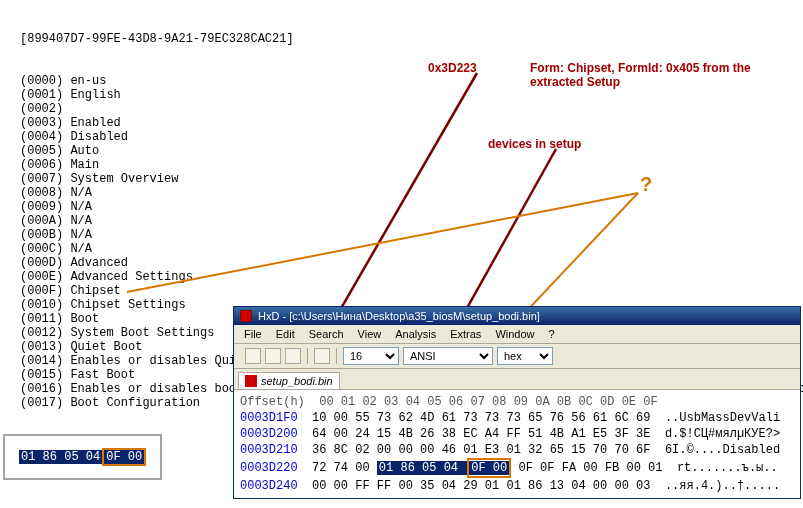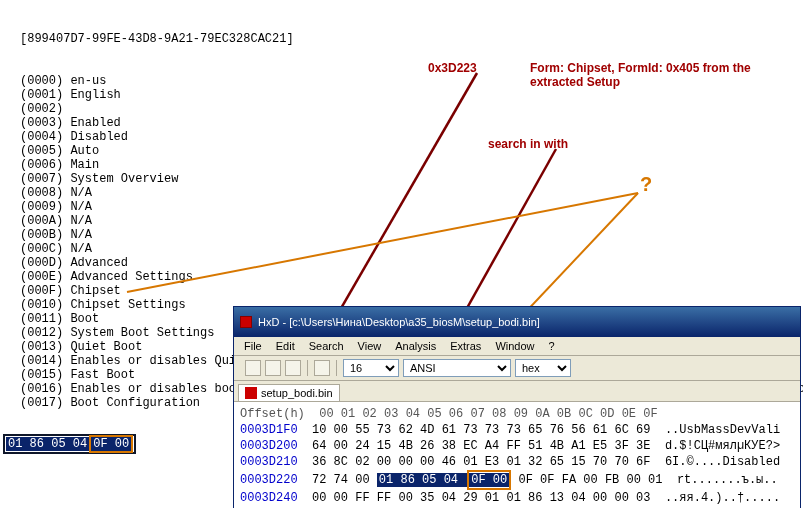--- a/index.html
+++ b/index.html
@@ -1,31 +1,31 @@
 <!DOCTYPE html>
 <html><head>
 <meta charset="utf-8">
 <style>
 * { box-sizing: border-box; margin: 0; padding: 0; }
 body { font-family: "Courier New", monospace; font-size: 12px; background: #fff; width: 803px; height: 508px; overflow: hidden; position: relative; }
 .top-text { padding: 4px 20px; line-height: 14px; white-space: pre; color: #000; background: #fff; }
 .bottom-bar { margin-top: 4px; padding: 2px 3px; }
-.byte-box { display: inline-block; border: 2px solid #0f172a; padding: 1px; }
+.byte-box { display: inline-block; border: 2px solid #a3a3a3; padding: 14px; }
 .byte-highlight { background: #0a246a; color: #fff; padding: 0 2px; }
 .hxd-window { position: absolute; left: 233px; top: 306px; width: 568px; border: 1px solid #0a246a; background: #ece9d8; font-family: Tahoma, sans-serif; font-size: 11px; }
-.hxd-title { background: linear-gradient(#3a6ea5,#0a246a); color: #fff; padding: 2px 6px; display: flex; align-items: center; gap: 6px; height: 30px; }
+.hxd-title { background: linear-gradient(#3a6ea5,#0a246a); color: #fff; padding: 2px 6px; display: flex; align-items: center; gap: 6px; height: 18px; }
 .hxd-title-icon { width: 12px; height: 12px; background: #c00; border: 1px solid #800; }
 .hxd-menu { background: #ece9d8; padding: 2px 4px; border-bottom: 1px solid #aca899; display: flex; gap: 2px; }
 .hxd-menu span { padding: 1px 6px; cursor: default; }
 .hxd-toolbar { background: #ece9d8; padding: 3px 11px; border-bottom: 1px solid #aca899; display: flex; align-items: center; gap: 4px; }
 .tb-btn { width: 16px; height: 16px; border: 1px solid #aca899; background: #f5f4ea; }
 .tb-sep { width: 1px; height: 16px; background: #aca899; margin: 0 2px; }
 .tb-select { height: 18px; border: 1px solid #7f9db9; background: #fff; font-size: 11px; padding: 0 2px; }
 .hxd-tab { background: #ece9d8; padding: 3px 4px 0 4px; border-bottom: 1px solid #aca899; }
-.hxd-tab-inner { display: inline-flex; align-items: center; gap: 4px; background: #fff; border: 1px solid #aca899; border-bottom: none; padding: 2px 6px; }
+.hxd-tab-inner { display: inline-flex; align-items: center; gap: 4px; background: #fff; border: 1px solid #aca899; border-bottom: none; padding: 2px 6px; font-style: italic; }
 .tab-icon { width: 12px; height: 12px; background: #c00; }
 .hex-area { background: #fff; font-family: "Courier New", monospace; font-size: 12px; padding: 4px 6px; line-height: 16px; }
 .hex-header { color: #555; white-space: pre; }
 .hex-row { white-space: pre; }
 .offset { color: #0000cc; }
 .hexdata { color: #000; }
 .ascii { color: #000; }
 .annotation { position: absolute; font-family: Tahoma, sans-serif; font-weight: bold; font-size: 12px; }
 .anno-red { color: #a00000; }
 .anno-orange { color: #d77700; font-size: 20px; }
@@ -39,21 +39,21 @@
   <div>[899407D7-99FE-43D8-9A21-79EC328CAC21]</div>
   <div id="setup-lines"><div>(0000) en-us</div><div>(0001) English</div><div>(0002)</div><div>(0003) Enabled</div><div>(0004) Disabled</div><div>(0005) Auto</div><div>(0006) Main</div><div>(0007) System Overview</div><div>(0008) N/A</div><div>(0009) N/A</div><div>(000A) N/A</div><div>(000B) N/A</div><div>(000C) N/A</div><div>(000D) Advanced</div><div>(000E) Advanced Settings</div><div>(000F) Chipset</div><div>(0010) Chipset Settings</div><div>(0011) Boot</div><div>(0012) System Boot Settings</div><div>(0013) Quiet Boot</div><div>(0014) Enables or disables Quiet Boot option</div><div>(0015) Fast Boot</div><div>(0016) Enables or disables boot with initialization of a minimal set of devices required to launch active boot option. Has no effect for BBS boot options.</div><div>(0017) Boot Configuration</div></div>
 </div>
 
 <div class="bottom-bar">
   <span class="byte-box"><span class="byte-highlight">01 86 05 04</span><span class="byte-highlight" style="border:2px solid #d77700;">0F 00</span></span>
 </div>
 
 <div class="annotation anno-red" style="left:428px; top:61px;">0x3D223</div>
 <div class="annotation anno-red" style="left:530px; top:61px; width:260px;">Form: Chipset, FormId: 0x405 from the extracted Setup</div>
-<div class="annotation anno-red" style="left:488px; top:137px;">search in with</div>
+<div class="annotation anno-red" style="left:488px; top:137px;">devices in setup</div>
 <div class="annotation anno-orange" style="left:640px; top:173px;">?</div>
 
 <svg class="overlay" width="803" height="508">
   <line x1="477" y1="73" x2="273" y2="426" stroke="#7a0000" stroke-width="2.5"></line>
   <line x1="556" y1="149" x2="401" y2="426" stroke="#7a0000" stroke-width="2.5"></line>
   <line x1="638" y1="193" x2="420" y2="424" stroke="#d77700" stroke-width="2"></line>
   <line x1="638" y1="193" x2="127" y2="292" stroke="#d77700" stroke-width="2"></line>
 </svg>
 
 <div class="hxd-window">
@@ -72,21 +72,21 @@
     <span>?</span>
   </div>
   <div class="hxd-toolbar">
     <div class="tb-btn"></div>
     <div class="tb-btn"></div>
     <div class="tb-btn"></div>
     <div class="tb-sep"></div>
     <div class="tb-btn"></div>
     <div class="tb-sep"></div>
     <select class="tb-select" style="width:56px"><option>16</option></select>
-    <select class="tb-select" style="width:108px"><option>ANSI</option></select>
+    <select class="tb-select" style="width:90px"><option>ANSI</option></select>
     <select class="tb-select" style="width:56px"><option>hex</option></select>
   </div>
   <div class="hxd-tab">
     <div class="hxd-tab-inner">
       <div class="tab-icon"></div>
       <span>setup_bodi.bin</span>
     </div>
   </div>
   <div class="hex-area">
     <div class="hex-header">Offset(h)  00 01 02 03 04 05 06 07 08 09 0A 0B 0C 0D 0E 0F</div>

